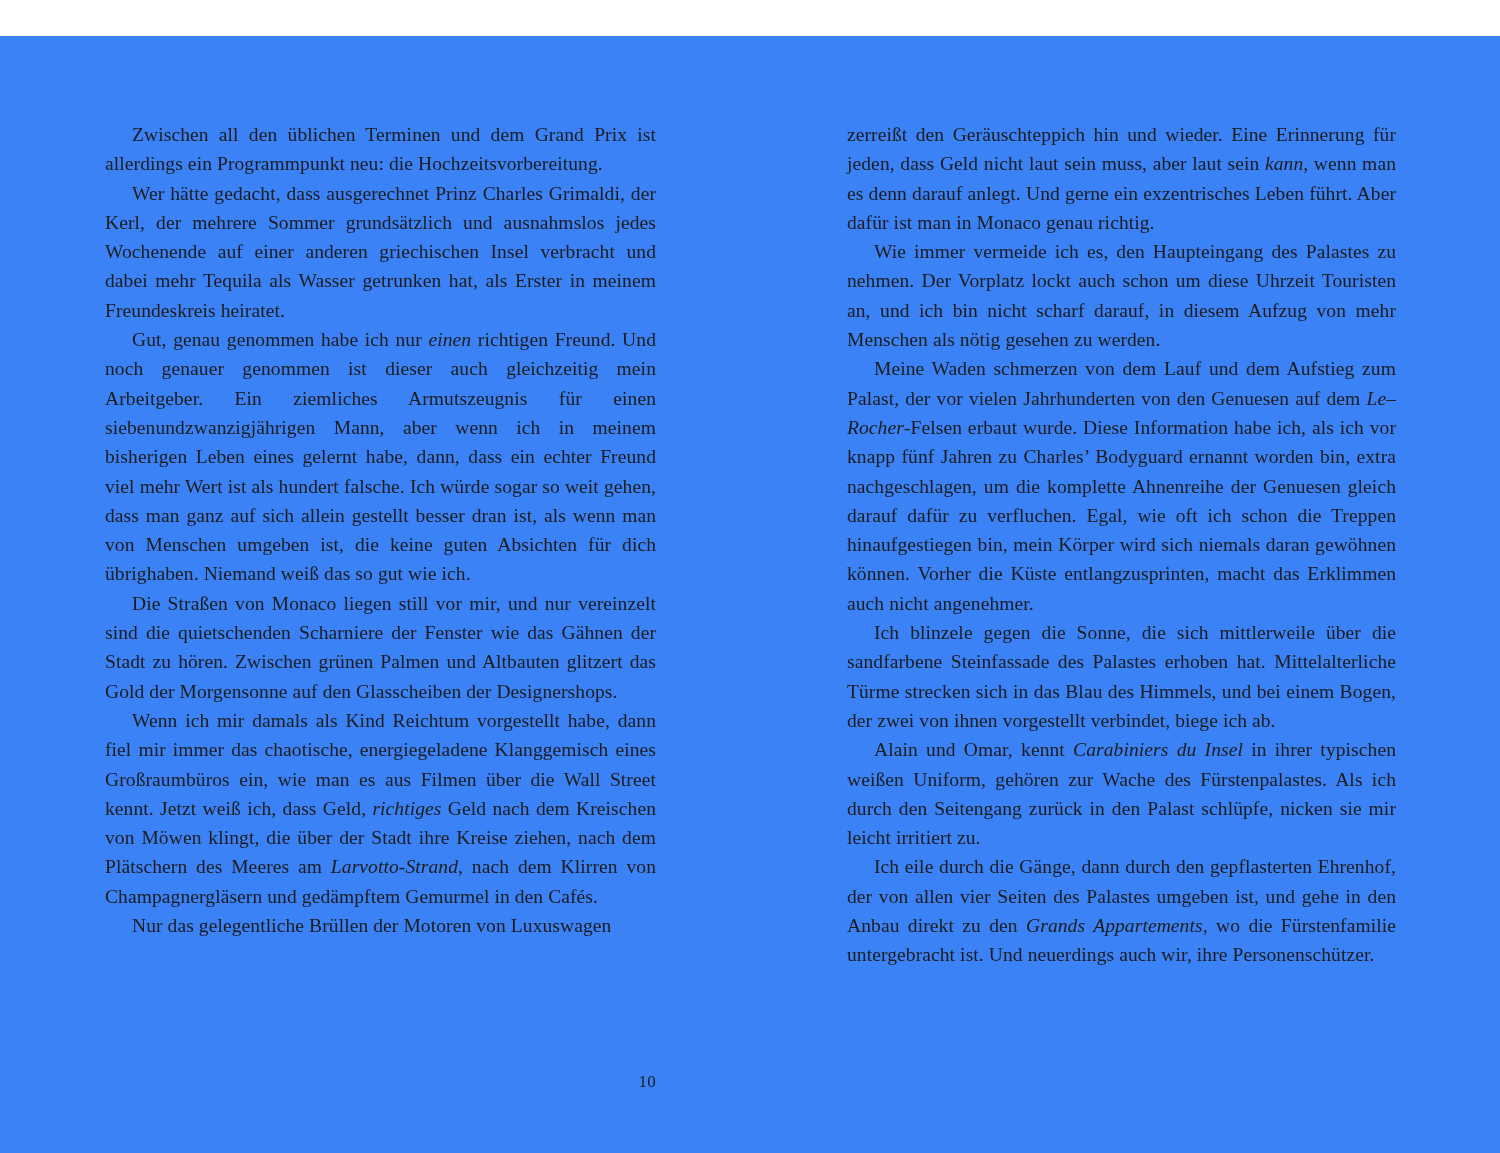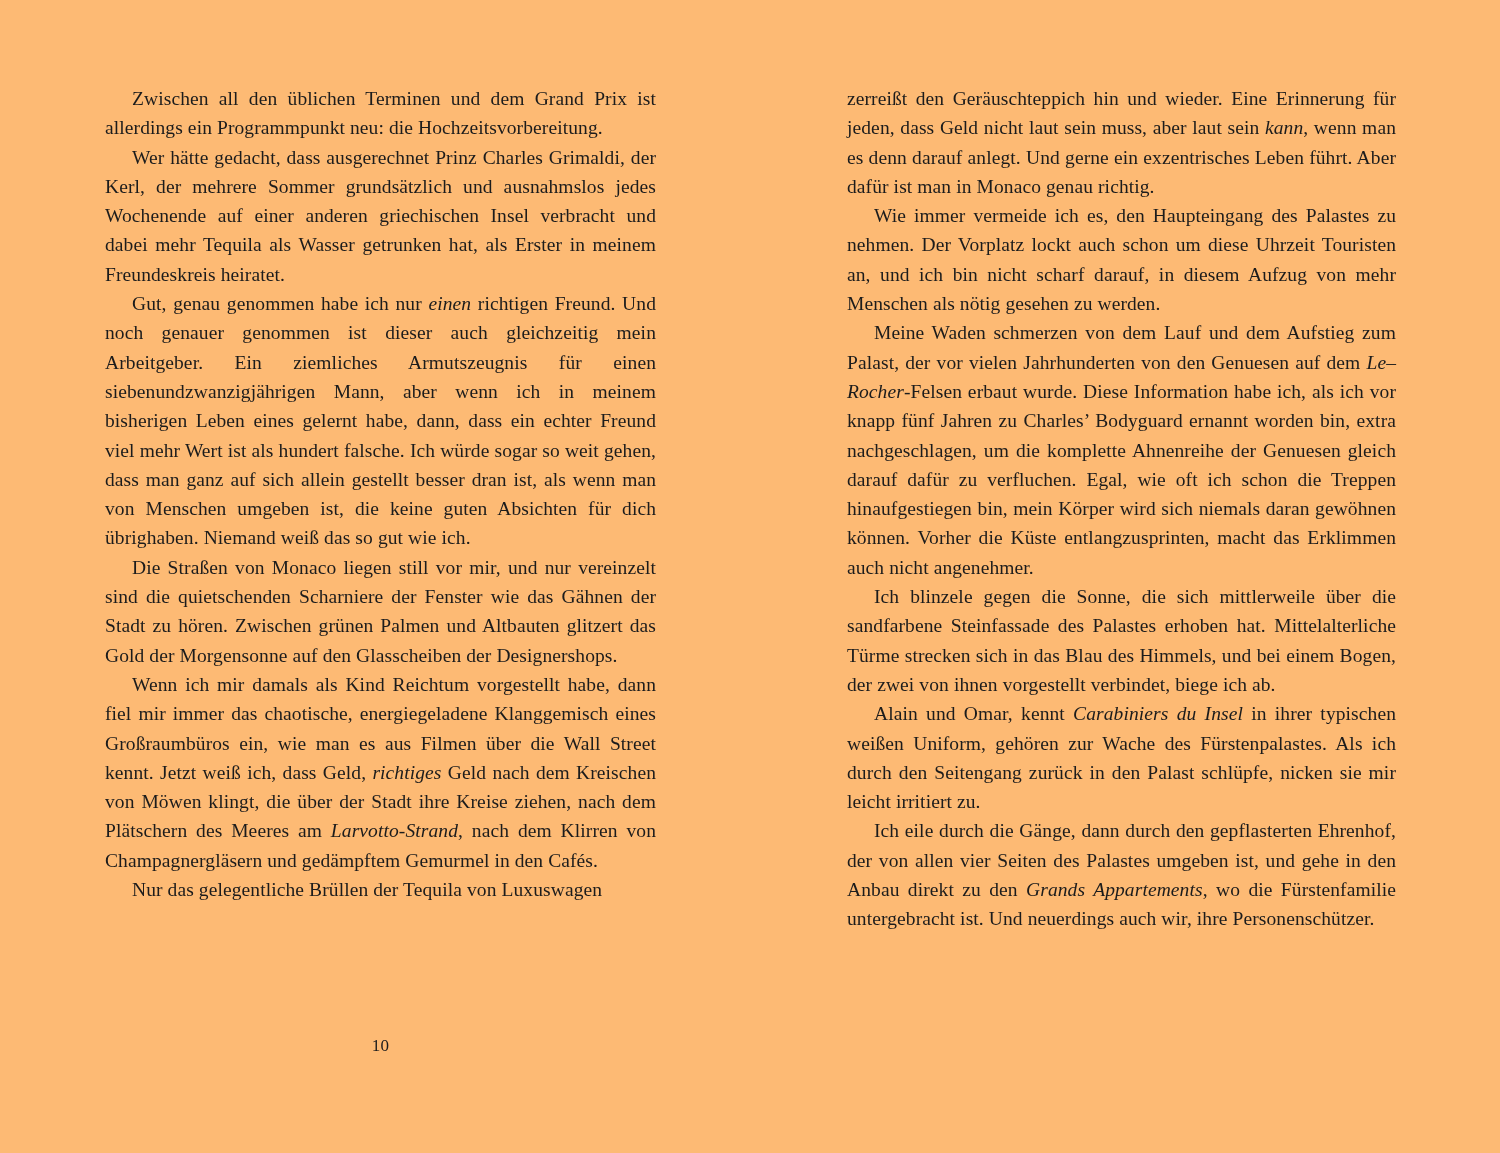--- a/index.html
+++ b/index.html
@@ -11,21 +11,22 @@
     height: 1153px;
     position: relative;
     background: #ffffff;
     color: #1c1c1c;
     font-family: "Liberation Serif", "DejaVu Serif", serif;
     overflow: hidden;
   }
   .spread {
     position: absolute;
     inset: 0;
-    background: #fdba74;
+    background: #3b82f6;
+    margin-top: 36px;
   }
   .page {
     position: absolute;
     top: 0;
     height: 1153px;
   }
   .page-left  { left: 0;   width: 750px; }
   .page-right { left: 750px; width: 750px; }
   .page-text {
     position: absolute;
@@ -46,39 +47,39 @@
   p.indent {
     text-indent: 27px;
   }
   .italic {
     font-style: italic;
   }
   .page-number {
     position: absolute;
     top: 1036px;
     font-size: 17px;
-    text-align: center;
+    text-align: right;
     letter-spacing: 0.3px;
   }
   .page-left .page-number  { left: 105px; width: 551px; }
   .page-right .page-number { left: 97px;  width: 549px; }
 </style>
 </head>
 <body>
 
 <div class="spread">
 
   <div class="page page-left">
     <div class="page-text">
         <p class="para indent"><span class="">Zwischen all den üblichen Terminen und dem Grand Prix ist allerdings ein Programmpunkt neu: die Hochzeitsvorbereitung.</span></p>
         <p class="para indent"><span class="">Wer hätte gedacht, dass ausgerechnet Prinz Charles Grimaldi, der Kerl, der mehrere Sommer grundsätzlich und ausnahmslos jedes Wochenende auf einer anderen griechischen Insel verbracht und dabei mehr Tequila als Wasser getrunken hat, als Erster in meinem Freundeskreis heiratet.</span></p>
         <p class="para indent"><span class="">Gut, genau genommen habe ich nur </span><span class="italic">einen</span><span class=""> richtigen Freund. Und noch genauer genommen ist dieser auch gleichzeitig mein Arbeitgeber. Ein ziemliches Armutszeugnis für einen siebenundzwanzigjährigen Mann, aber wenn ich in meinem bisherigen Leben eines gelernt habe, dann, dass ein echter Freund viel mehr Wert ist als hundert falsche. Ich würde sogar so weit gehen, dass man ganz auf sich allein gestellt besser dran ist, als wenn man von Menschen umgeben ist, die keine guten Absichten für dich übrighaben. Niemand weiß das so gut wie ich.</span></p>
         <p class="para indent"><span class="">Die Straßen von Monaco liegen still vor mir, und nur vereinzelt sind die quietschenden Scharniere der Fenster wie das Gähnen der Stadt zu hören. Zwischen grünen Palmen und Altbauten glitzert das Gold der Morgensonne auf den Glasscheiben der Designershops.</span></p>
         <p class="para indent"><span class="">Wenn ich mir damals als Kind Reichtum vorgestellt habe, dann fiel mir immer das chaotische, energiegeladene Klanggemisch eines Großraumbüros ein, wie man es aus Filmen über die Wall Street kennt. Jetzt weiß ich, dass Geld, </span><span class="italic">richtiges</span><span class=""> Geld nach dem Kreischen von Möwen klingt, die über der Stadt ihre Kreise ziehen, nach dem Plätschern des Meeres am </span><span class="italic">Larvotto-Strand</span><span class="">, nach dem Klirren von Champagnergläsern und gedämpftem Gemurmel in den Cafés.</span></p>
-        <p class="para indent"><span class="">Nur das gelegentliche Brüllen der Tequila von Luxuswagen</span></p>
+        <p class="para indent"><span class="">Nur das gelegentliche Brüllen der Motoren von Luxuswagen</span></p>
       </div>
     <div class="page-number">10</div>
   </div>
 
   <div class="page page-right">
     <div class="page-text">
         <p class="para"><span class="">zerreißt den Geräuschteppich hin und wieder. Eine Erinnerung für jeden, dass Geld nicht laut sein muss, aber laut sein </span><span class="italic">kann</span><span class="">, wenn man es denn darauf anlegt. Und gerne ein exzentrisches Leben führt. Aber dafür ist man in Monaco genau richtig.</span></p>
         <p class="para indent"><span class="">Wie immer vermeide ich es, den Haupteingang des Palastes zu nehmen. Der Vorplatz lockt auch schon um diese Uhrzeit Touristen an, und ich bin nicht scharf darauf, in diesem Aufzug von mehr Menschen als nötig gesehen zu werden.</span></p>
         <p class="para indent"><span class="">Meine Waden schmerzen von dem Lauf und dem Aufstieg zum Palast, der vor vielen Jahrhunderten von den Genuesen auf dem </span><span class="italic">Le–Rocher</span><span class="">-Felsen erbaut wurde. Diese Information habe ich, als ich vor knapp fünf Jahren zu Charles’ Bodyguard ernannt worden bin, extra nachgeschlagen, um die komplette Ahnenreihe der Genuesen gleich darauf dafür zu verfluchen. Egal, wie oft ich schon die Treppen hinaufgestiegen bin, mein Körper wird sich niemals daran gewöhnen können. Vorher die Küste entlangzusprinten, macht das Erklimmen auch nicht angenehmer.</span></p>
         <p class="para indent"><span class="">Ich blinzele gegen die Sonne, die sich mittlerweile über die sandfarbene Steinfassade des Palastes erhoben hat. Mittelalterliche Türme strecken sich in das Blau des Himmels, und bei einem Bogen, der zwei von ihnen vorgestellt verbindet, biege ich ab.</span></p>

